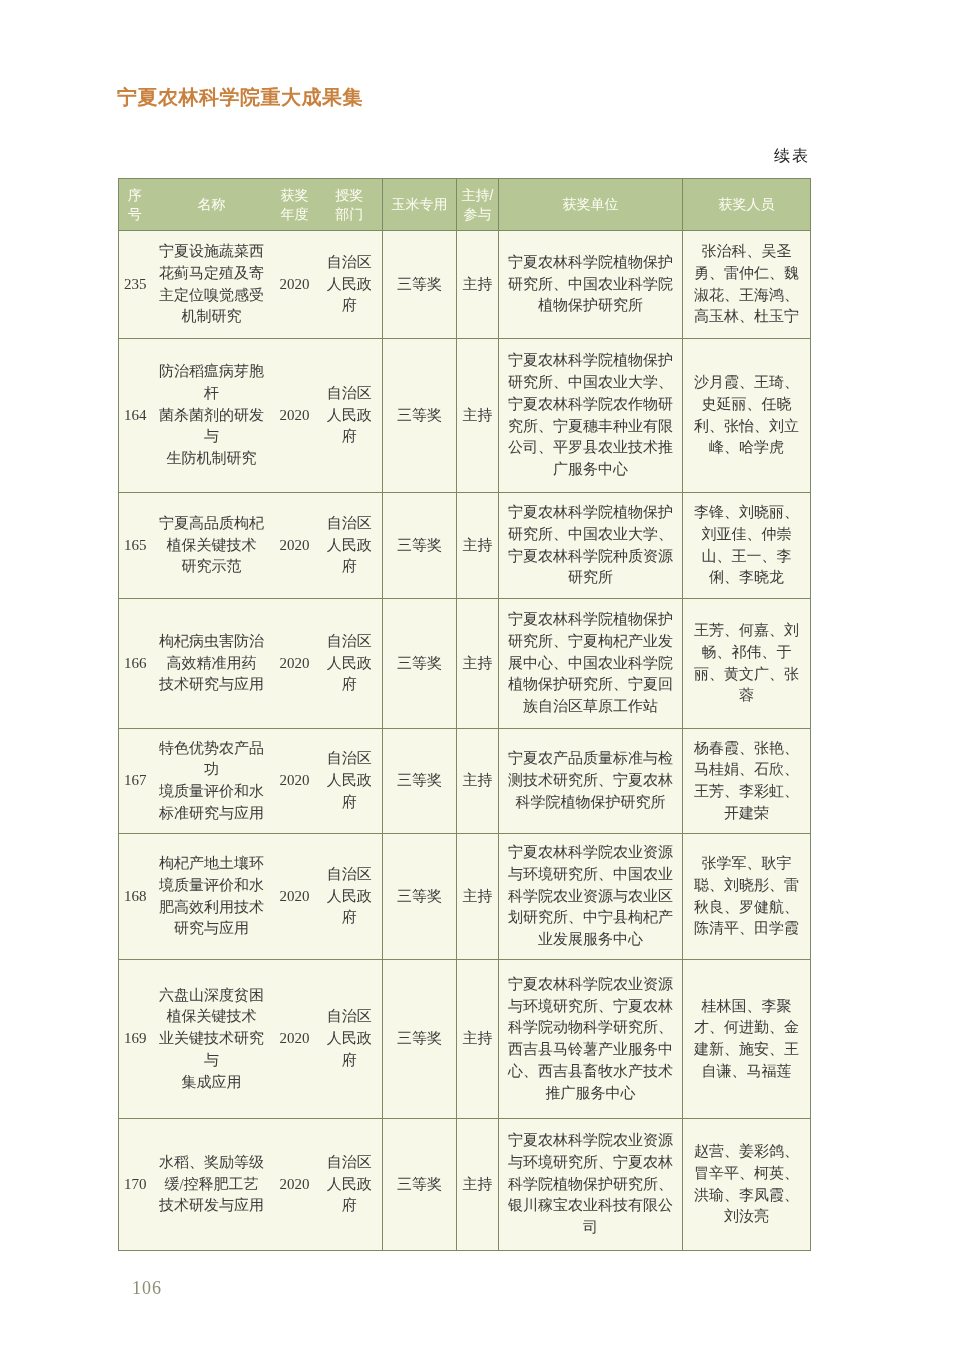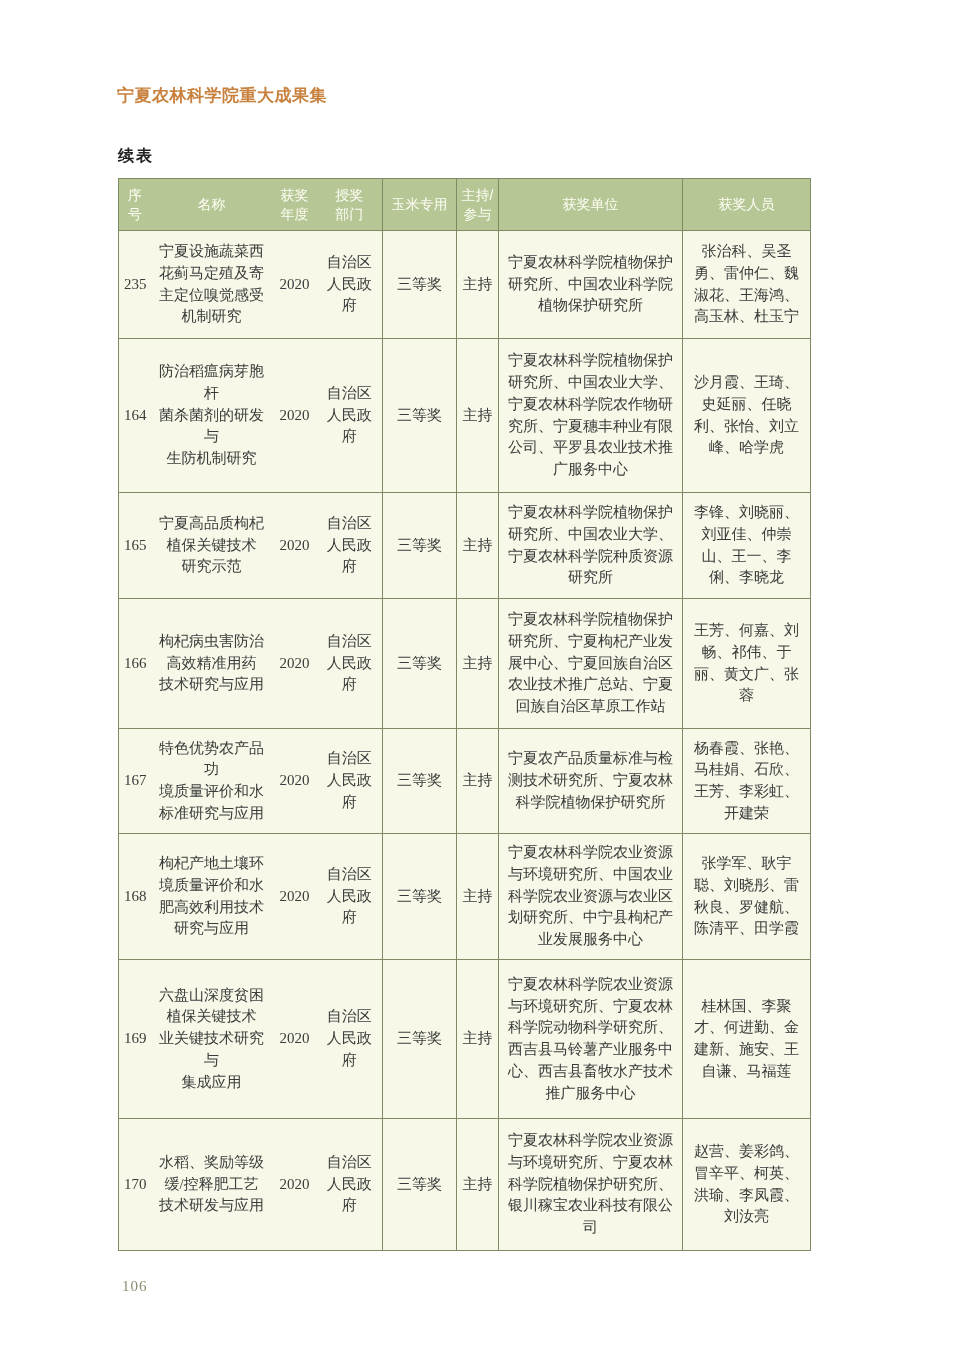--- a/index.html
+++ b/index.html
@@ -13,28 +13,27 @@
   *{margin:0;padding:0;box-sizing:border-box;}
   html,body{background:#ffffff;}
   body{
     width:962px;height:1361px;position:relative;overflow:hidden;
     font-family:"Liberation Serif","DejaVu Serif",serif;
     color:var(--text);
   }
   .doc-title{
     position:absolute;left:117px;top:84px;
     font-family:"Liberation Sans","DejaVu Sans",sans-serif;
-    font-weight:bold;font-size:17px;color:var(--title-orange);
+    font-weight:bold;font-size:20px;color:var(--title-orange);
     letter-spacing:0.5px;
   }
   .continued{
     position:absolute;top:146px;left:118px;width:692px;
-    font-size:16px;color:#222;
+    text-align:right;font-size:16px;color:#222;
     letter-spacing:2px;
-    font-weight:bold;
   }
   .award-table{
     position:absolute;left:118px;top:178px;width:692px;
     border-collapse:collapse;table-layout:fixed;
     background:var(--body-bg);
     border:1px solid var(--border);
     font-size:15px;line-height:1.45;
   }
   .award-table th{
     background:var(--header-bg);
@@ -45,22 +44,22 @@
     padding:2px 2px;
   }
   .award-table td{
     text-align:center;vertical-align:middle;
     padding:8px 5px;
   }
   .award-table tr{border-bottom:1px solid var(--border);}
   .vline{border-left:1px solid var(--border);}
   .preline{white-space:pre-line;}
   .pagenum{
-    position:absolute;left:122px;top:1278px;
-    font-size:15px;color:var(--pagenum);letter-spacing:1px;
+    position:absolute;left:132px;top:1278px;
+    font-size:18px;color:var(--pagenum);letter-spacing:1px;
   }
 </style>
 </head>
 <body>
 
 <div class="doc-title">宁夏农林科学院重大成果集</div>
 
 <div class="continued">续表</div>
 
 <table class="award-table">
@@ -134,21 +133,21 @@
       <tr style="height: 130px;">
         <td class="">166</td>
         <td class=" preline">枸杞病虫害防治
 高效精准用药
 技术研究与应用</td>
         <td class="">2020</td>
         <td class=" preline">自治区
 人民政府</td>
         <td class="vline">三等奖</td>
         <td class="vline">主持</td>
-        <td class="vline">宁夏农林科学院植物保护研究所、宁夏枸杞产业发展中心、宁夏回族自治区农业技术推广总站、宁夏回族自治区草原工作站</td>
+        <td class="vline">宁夏农林科学院植物保护研究所、宁夏枸杞产业发展中心、中国农业科学院植物保护研究所、宁夏回族自治区草原工作站</td>
         <td class="vline">王芳、何嘉、刘畅、祁伟、于丽、黄文广、张蓉</td>
       </tr>
       <tr style="height: 105px;">
         <td class="">167</td>
         <td class=" preline">特色优势农产品功
 境质量评价和水
 标准研究与应用</td>
         <td class="">2020</td>
         <td class=" preline">自治区
 人民政府</td>

